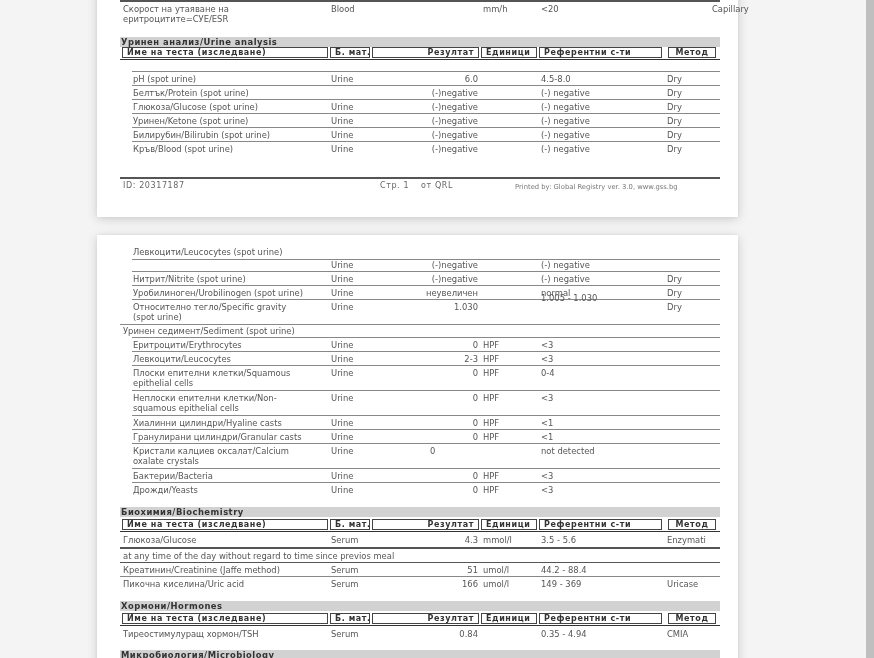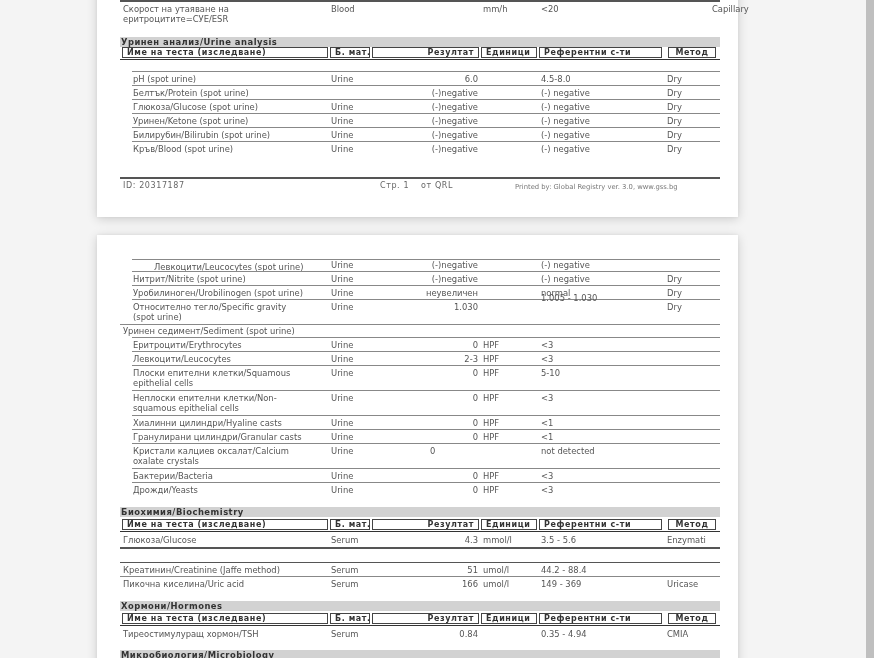--- a/index.html
+++ b/index.html
@@ -108,21 +108,21 @@
   <div class="abs footer-text" style="left:283px; top:201px;">Стр. 1</div>
   <div class="abs footer-text" style="left:324px; top:201px;">от QRL</div>
   <div class="abs footer-small" style="left:418px; top:202px;">Printed by: Global Registry ver. 3.0, www.gss.bg</div>
 </div>
 
 <div class="page page2">
 
   <div class="hline" style="left:35px; width:588px; top:24px;"></div>
 
   <div>
-    <div class="abs" style="left:36px; top:27px;margin-left:21px;">Левкоцити/Leucocytes (spot urine)</div>
+    <div class="abs" style="left:36px; top:12px;">Левкоцити/Leucocytes (spot urine)</div>
     <div class="abs" style="left:234px; top:25px;">Urine</div>
     <div class="abs r" style="left:281px; width:100px; top:25px;">(-)negative</div>
     <div class="abs" style="left:444px; top:25px;">(-) negative</div>
     <div class="hline" style="left:35px; width:588px; top:36px;"></div>
   </div>
   <div>
     <div class="abs" style="left:36px; top:39px;">Нитрит/Nitrite (spot urine)</div>
     <div class="abs" style="left:234px; top:39px;">Urine</div>
     <div class="abs r" style="left:281px; width:100px; top:39px;">(-)negative</div>
     <div class="abs" style="left:444px; top:39px;">(-) negative</div>
@@ -165,21 +165,21 @@
     <div class="abs" style="left:386px; top:119px;">HPF</div>
     <div class="abs" style="left:444px; top:119px;">&lt;3</div>
     <div class="hline" style="left:35px; width:588px; top:130px;"></div>
   </div>
   <div>
     <div class="abs" style="left:36px; top:133px;">Плоски епителни клетки/Squamous</div>
     <div class="abs" style="left:36px; top:143px;">epithelial cells</div>
     <div class="abs" style="left:234px; top:133px;">Urine</div>
     <div class="abs r" style="left:281px; width:100px; top:133px;">0</div>
     <div class="abs" style="left:386px; top:133px;">HPF</div>
-    <div class="abs" style="left:444px; top:133px;">5-10</div>
+    <div class="abs" style="left:444px; top:133px;">0-4</div>
     <div class="hline" style="left:35px; width:588px; top:155px;"></div>
   </div>
   <div>
     <div class="abs" style="left:36px; top:158px;">Неплоски епителни клетки/Non-</div>
     <div class="abs" style="left:36px; top:168px;">squamous epithelial cells</div>
     <div class="abs" style="left:234px; top:158px;">Urine</div>
     <div class="abs r" style="left:281px; width:100px; top:158px;">0</div>
     <div class="abs" style="left:386px; top:158px;">HPF</div>
     <div class="abs" style="left:444px; top:158px;">&lt;3</div>
     <div class="hline" style="left:35px; width:588px; top:180px;"></div>
@@ -236,20 +236,21 @@
 
   <div>
     <div class="abs" style="left:26px; top:300px;">Глюкоза/Glucose</div>
     <div class="abs" style="left:234px; top:300px;">Serum</div>
     <div class="abs r" style="left:281px; width:100px; top:300px;">4.3</div>
     <div class="abs" style="left:386px; top:300px;">mmol/l</div>
     <div class="abs" style="left:444px; top:300px;">3.5 - 5.6</div>
     <div class="abs" style="left:570px; top:300px;">Enzymati</div>
     <div class="hline dark" style="left:23px; width:600px; top:312px;"></div>
   </div>
+  <div class="abs" style="left:26px; top:316px;">at any time of the day without regard to time since previos meal</div>
   <div class="hline" style="left:23px; width:600px; top:327px; border-color:#555;"></div>
   <div>
     <div class="abs" style="left:26px; top:330px;">Креатинин/Creatinine (Jaffe method)</div>
     <div class="abs" style="left:234px; top:330px;">Serum</div>
     <div class="abs r" style="left:281px; width:100px; top:330px;">51</div>
     <div class="abs" style="left:386px; top:330px;">umol/l</div>
     <div class="abs" style="left:444px; top:330px;">44.2 - 88.4</div>
     <div class="hline" style="left:23px; width:600px; top:341px;"></div>
   </div>
   <div>

